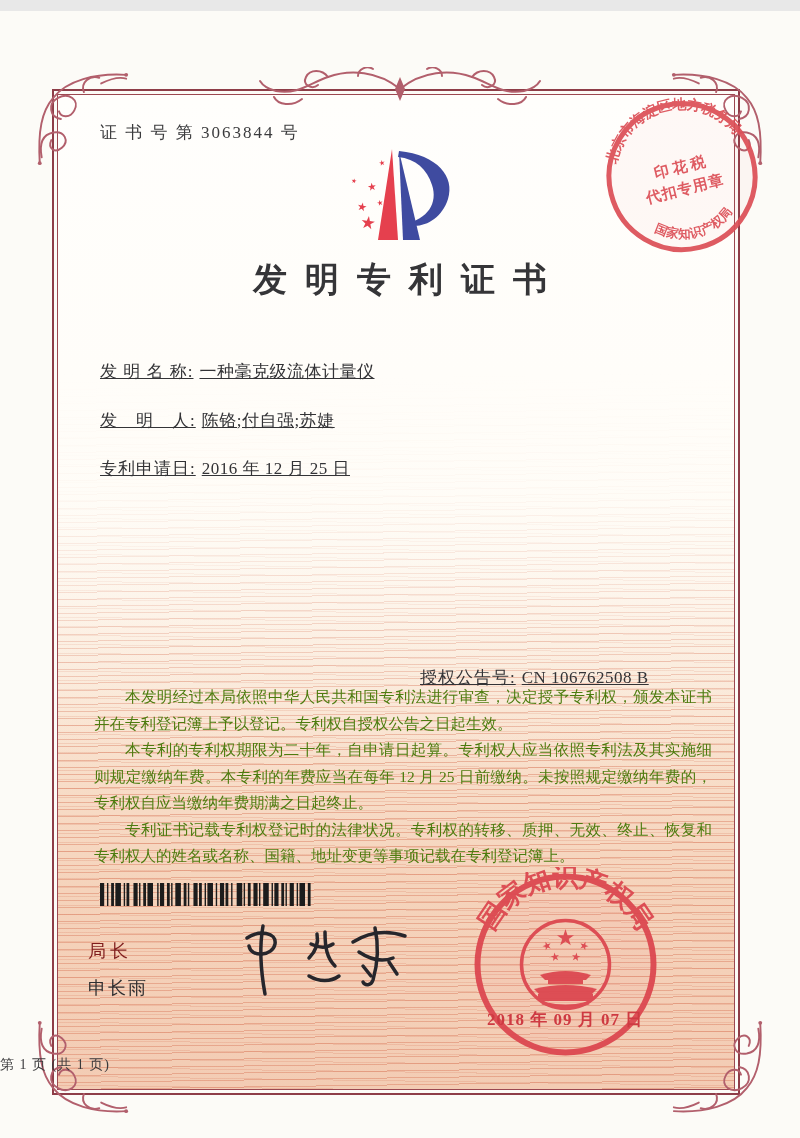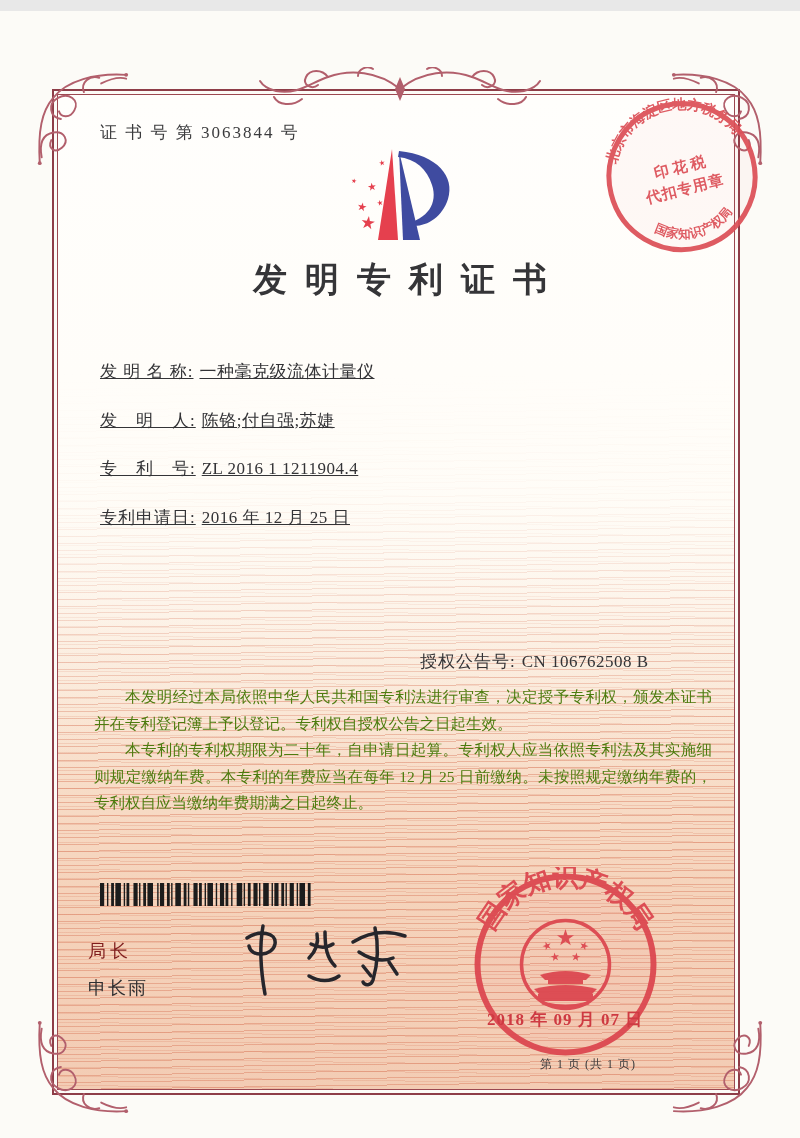--- a/index.html
+++ b/index.html
@@ -24,29 +24,29 @@
   .orn-top{left:258px;top:56px;}
   
   .abs{position:absolute;}
   .cert-number{left:100px;top:110px;font-size:17px;letter-spacing:2px;color:#3b3b3d;}
   .title{left:0;top:246px;width:800px;text-align:center;font-size:34px;font-weight:600;letter-spacing:18px;text-indent:18px;color:#353538;}
   .fields{left:100px;top:349px;width:620px;}
   .field-row{height:48.5px;font-size:17px;color:#333336;white-space:pre;text-decoration:underline;}
   .field-label{letter-spacing:1px;}
   .field-value{margin-left:6px;letter-spacing:.5px;}
   .grant-row{left:100px;top:639px;width:640px;font-size:17px;color:#333336;white-space:pre;}
-  .grant-no{position:absolute;left:320px;top:0;}
+  .grant-no{position:absolute;left:320px;top:16px;text-decoration:underline;}
   .paras{left:94px;top:673px;width:618px;font-size:15.5px;line-height:26.5px;color:#4d7c0f;text-align:justify;}
   .paras p{margin:0;text-indent:2em;}
   .barcode-wrap{left:100px;top:872px;width:212px;height:23px;}
   .barcode-wrap svg{width:212px;height:23px;}
   .director-title{left:88px;top:928px;font-size:18px;letter-spacing:4px;color:#7f1d1d;}
   .director-name{left:88px;top:965px;font-size:18px;letter-spacing:2px;color:#2e2e30;}
   .signature{left:225px;top:903px;}
-  .footer{left:0;top:1045px;width:636px;text-align:right;font-size:12px;letter-spacing:1px;color:#3a3a3c;}
+  .footer{left:0;top:1045px;width:636px;text-align:left;font-size:14px;letter-spacing:1px;color:#3a3a3c;}
   
   .tax-stamp{left:600px;top:83px;transform:rotate(-14deg);opacity:.93;}
   .office-seal{left:468px;top:856px;opacity:.95;}
   .seal-date{left:487px;top:997px;font-size:17px;font-weight:600;letter-spacing:1px;color:#ce3a42;}
   .logo{left:332px;top:132px;}
 </style>
 </head>
 <body>
 
 <div class="page">
@@ -154,31 +154,31 @@
       <text x="82.5" y="78" text-anchor="middle" font-size="15" fill="#dc4f57" font-weight="600">印 花 税</text>
       <text x="82.5" y="100" text-anchor="middle" font-size="15" letter-spacing="1" fill="#dc4f57" font-weight="600">代扣专用章</text>
     </svg>
   </div>
 
   <div class="abs title">发明专利证书</div>
 
   <div class="abs fields">
     <div class="field-row"><span class="field-label">发 明 名 称:</span><span class="field-value">一种毫克级流体计量仪</span></div>
     <div class="field-row"><span class="field-label">发　明　人:</span><span class="field-value">陈铬;付自强;苏婕</span></div>
-    <div class="field-row"><span class="field-label">专　利　号:</span><span class="field-value">ZL 2016 1 1211904.4</span></div>
     <div class="field-row"><span class="field-label">专利申请日:</span><span class="field-value">2016 年 12 月 25 日</span></div>
   </div>
 
   <div class="abs grant-row">
     <span class="grant-no"><span class="field-label">授权公告号:</span><span class="field-value">CN 106762508 B</span></span>
   </div>
 
   <div class="abs paras">
     <p>本发明经过本局依照中华人民共和国专利法进行审查，决定授予专利权，颁发本证书并在专利登记簿上予以登记。专利权自授权公告之日起生效。</p>
     <p>本专利的专利权期限为二十年，自申请日起算。专利权人应当依照专利法及其实施细则规定缴纳年费。本专利的年费应当在每年 12 月 25 日前缴纳。未按照规定缴纳年费的，专利权自应当缴纳年费期满之日起终止。</p>
+    <p>专利证书记载专利权登记时的法律状况。专利权的转移、质押、无效、终止、恢复和专利权人的姓名或名称、国籍、地址变更等事项记载在专利登记簿上。</p>
   </div>
 
   <div class="abs barcode-wrap">
     <svg viewBox="0 0 152 23" preserveAspectRatio="none">
         <rect x="0" y="0" width="3" height="23" fill="#1c1c1c"></rect>
         <rect x="5" y="0" width="1" height="23" fill="#1c1c1c"></rect>
         <rect x="8" y="0" width="2" height="23" fill="#1c1c1c"></rect>
         <rect x="11" y="0" width="4" height="23" fill="#1c1c1c"></rect>
         <rect x="17" y="0" width="1" height="23" fill="#1c1c1c"></rect>
         <rect x="19" y="0" width="2" height="23" fill="#1c1c1c"></rect>

